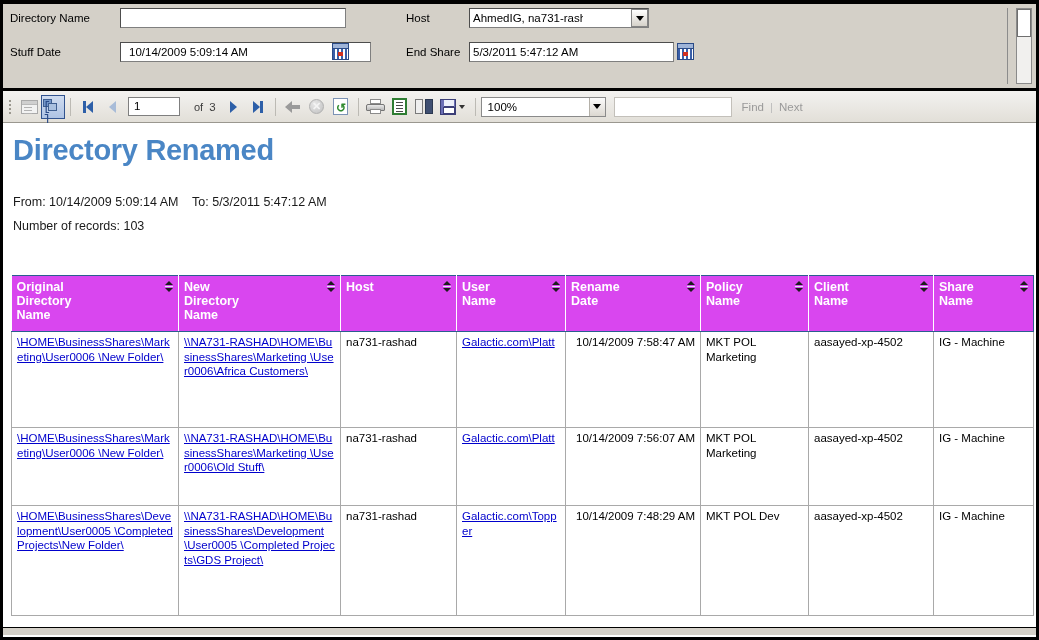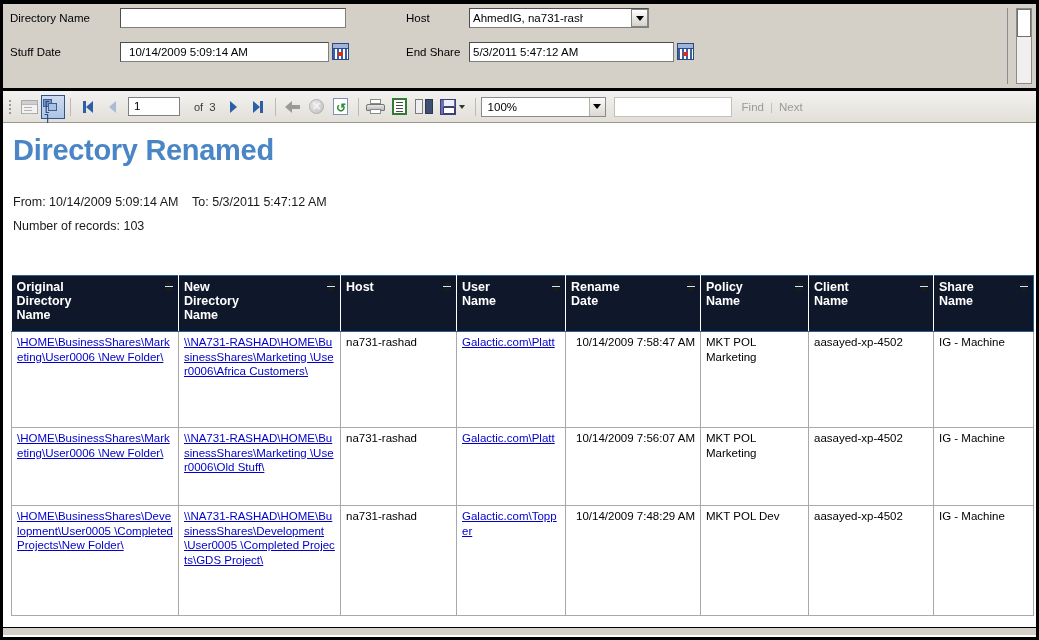--- a/index.html
+++ b/index.html
@@ -282,21 +282,21 @@
   }
 
   table.rpt {
     position: absolute;
     left: 8px; top: 152px;
     width: 1022px;
     border-collapse: collapse;
     table-layout: fixed;
   }
   table.rpt th {
-    background: #0f172a;
+    background: #d946ef;
     color: #ffffff;
     font-size: 12.5px;
     font-weight: bold;
     text-align: left;
     vertical-align: top;
     padding: 4px 5px 6px 5px;
     border-right: 1px solid #ffffff;
     border-bottom: 1px solid #2b5d8f;
     border-top: 1px solid #2b5d8f;
     line-height: 14px;
@@ -354,21 +354,21 @@
 <body>
 
 <div class="app">
 
   <div class="filter-panel">
 
     <div class="field-label" style="left:7px; top:8px;">Directory Name</div>
     <div class="txtbox" style="left:117px; top:4px; width:226px;" title=""></div>
 
     <div class="field-label" style="left:7px; top:42px;">Stuff Date</div>
-    <div class="txtbox" style="left:117px; top:38px; width:209px;padding-left:8px;">10/14/2009 5:09:14 AM</div>
+    <div class="txtbox" style="left:117px; top:38px; width:251px;padding-left:8px;">10/14/2009 5:09:14 AM</div>
     <div class="cal-icon" style="left:329px; top:39px;">
       <div class="cal-top"></div>
       <div class="cal-body">
         <div class="cal-dot"></div>
       </div>
     </div>
 
     <div class="field-label" style="left:403px; top:8px;">Host</div>
     <div class="combo" style="left:466px; top:4px; width:180px;">
       <div class="combo-val">AhmedIG, na731-rashad</div>

